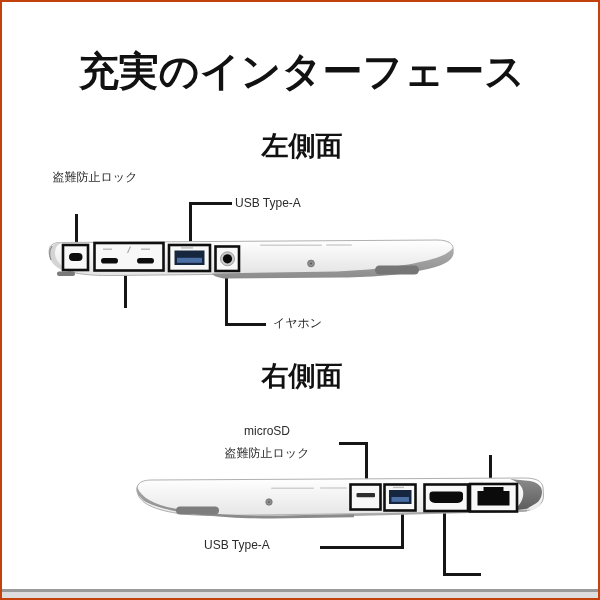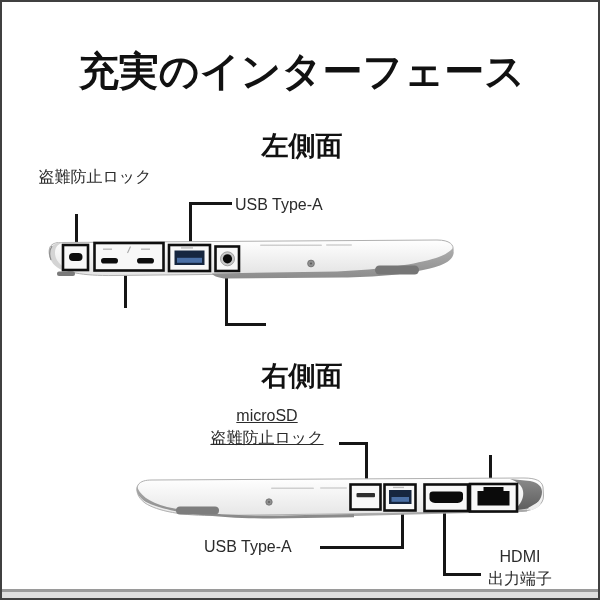--- a/index.html
+++ b/index.html
@@ -1,34 +1,34 @@
 <!DOCTYPE html>
 <html><head>
 <meta charset="utf-8">
 <style>
   html,body{margin:0;padding:0;background:#fff;}
   .canvas{
     position:relative;width:600px;height:600px;background:#ffffff;
-    border:2px solid #404040;box-sizing:border-box;overflow:hidden;
+    border:2px solid #c2410c;box-sizing:border-box;overflow:hidden;
     font-family:"Liberation Sans","DejaVu Sans",sans-serif;color:#222;
   }
   .bottom-strip{position:absolute;left:0;right:0;bottom:0;height:6px;background:#dedede;border-top:3px solid #9a9a9a;}
   .page-title{position:absolute;left:0;top:42px;width:600px;text-align:center;
     font-size:40px;font-weight:900;color:#111;letter-spacing:0px;}
   .section-heading{position:absolute;left:0;width:600px;text-align:center;
     font-size:27px;font-weight:900;color:#111;}
   .heading-left{top:126px;}
   .heading-right{top:356px;}
-  .callout{position:absolute;font-size:16px;font-weight:500;color:#2b2b2b;white-space:nowrap;}
+  .callout{position:absolute;font-size:12px;font-weight:500;color:#2b2b2b;white-space:nowrap;}
   .callout.center{text-align:center;white-space:normal;line-height:22px;}
   .lbl-lock{left:18px;top:164px;width:150px;}
   .lbl-usba-left{left:233px;top:194px;}
   .lbl-usbc{left:73px;top:306px;}
   .lbl-ear{left:271px;top:313px;}
-  .lbl-microsd{left:194px;top:403px;width:142px;text-decoration:underline;}
+  .lbl-microsd{left:194px;top:418px;width:142px;}
   .lbl-lan{left:452px;top:425px;}
   .lbl-usba-right{left:202px;top:536px;}
   .lbl-hdmi{left:479px;top:544px;width:78px;}
   .line{position:absolute;background:#161616;}
   .leader-lock-v{left:73px;top:212px;width:3px;height:32px;}
   .leader-usba-left-h{left:187px;top:200px;width:43px;height:3px;}
   .leader-usba-left-v{left:187px;top:200px;width:3px;height:40px;}
   .leader-usbc-v{left:122px;top:271px;width:3px;height:35px;}
   .leader-ear-v{left:223px;top:270px;width:3px;height:54px;}
   .leader-ear-h{left:223px;top:321px;width:41px;height:3px;}
@@ -48,20 +48,21 @@
 <div class="canvas">
 
   <div class="page-title">充実のインターフェース</div>
 
   <div class="section-heading heading-left">左側面</div>
 
   <div class="callout center lbl-lock">
     <span>盗難防止ロック</span><br>
   </div>
   <div class="callout lbl-usba-left">USB Type-A</div>
+  <div class="callout lbl-ear">イヤホン</div>
 
   <div class="line leader-lock-v"></div>
   <div class="line leader-usba-left-h"></div>
   <div class="line leader-usba-left-v"></div>
   <div class="line leader-usbc-v"></div>
   <div class="line leader-ear-v"></div>
   <div class="line leader-ear-h"></div>
 
   <svg class="laptop-left" viewBox="0 0 420 60">
     <defs>
@@ -107,24 +108,20 @@
     <circle cx="185.5" cy="24.8" r="4.6" fill="#0a0a0a"></circle>
   </svg>
 
   <div class="section-heading heading-right">右側面</div>
 
   <div class="callout center lbl-microsd">
     <span>microSD</span><br>
     <span>盗難防止ロック</span>
   </div>
   <div class="callout lbl-usba-right">USB Type-A</div>
-  <div class="callout center lbl-hdmi">
-    <span>HDMI</span><br>
-    <span>出力端子</span>
-  </div>
 
   <div class="line leader-microsd-h"></div>
   <div class="line leader-microsd-v"></div>
   <div class="line leader-lan-v"></div>
   <div class="line leader-usba-right-h"></div>
   <div class="line leader-usba-right-v"></div>
   <div class="line leader-hdmi-v"></div>
   <div class="line leader-hdmi-h"></div>
 
   <svg class="laptop-right" viewBox="0 0 420 50">

